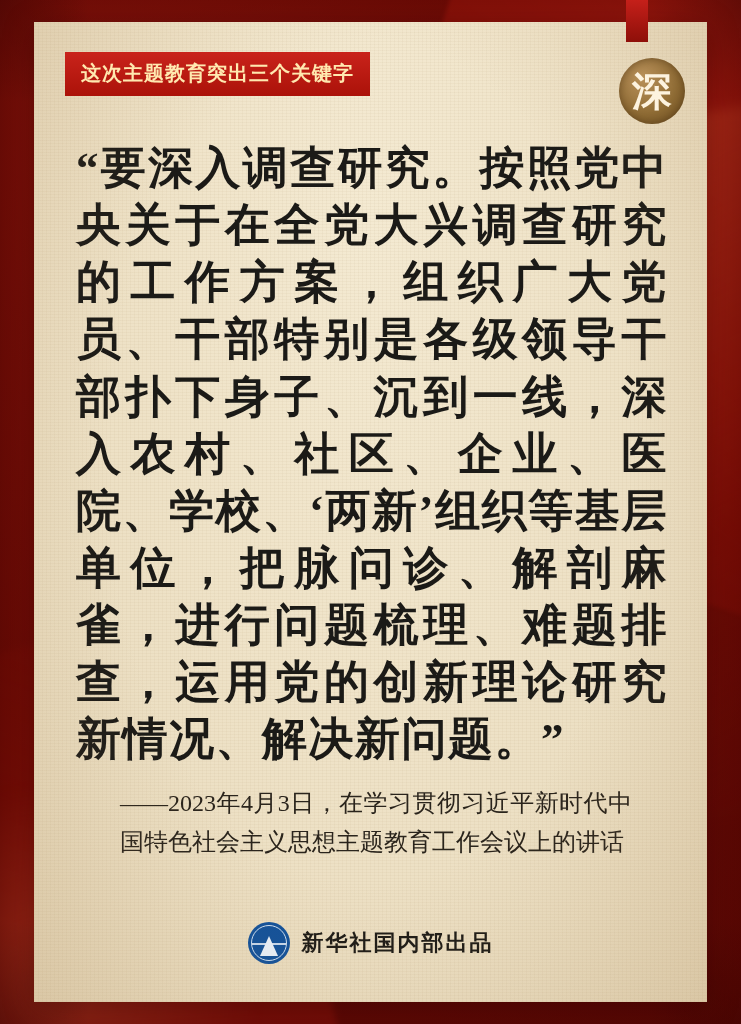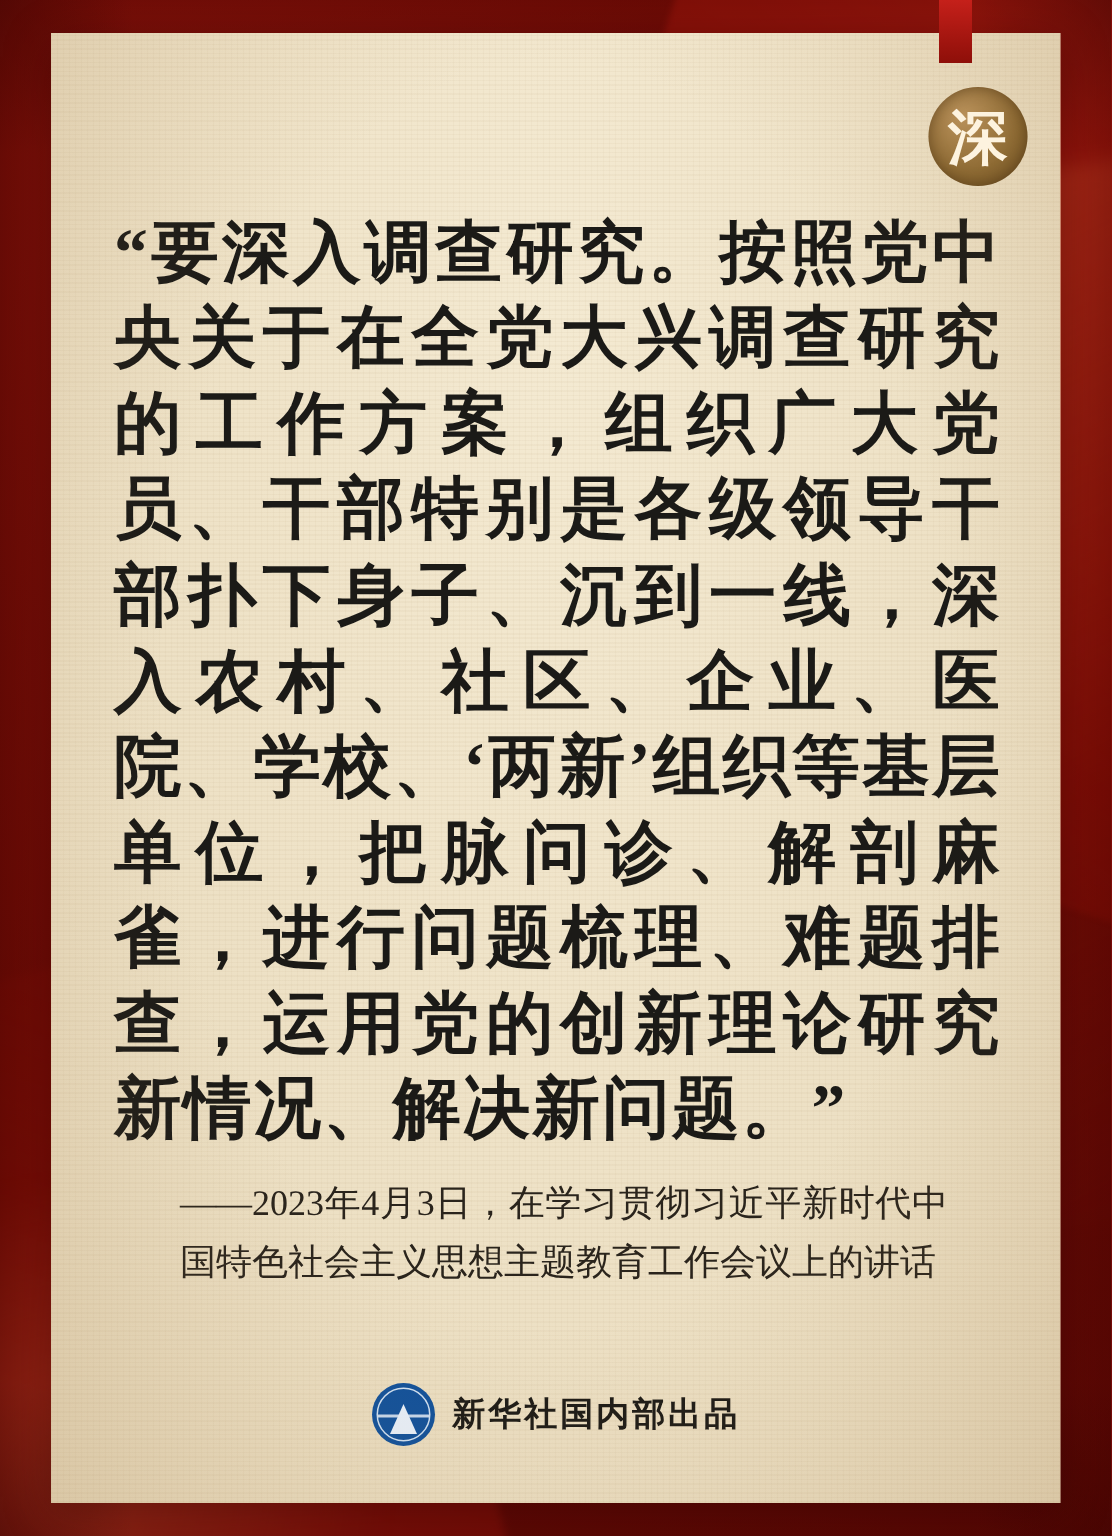--- a/index.html
+++ b/index.html
@@ -240,20 +240,21 @@
   <div class="bg-swoosh-1"></div>
   <div class="bg-swoosh-2"></div>
   <div class="bg-swoosh-3"></div>
   <div class="bg-swoosh-4"></div>
   <div class="bg-dark-edge"></div>
 
   <div class="ribbon"></div>
 
   <div class="paper">
 
+    <div class="tag">这次主题教育突出三个关键字</div>
 
     <div class="seal">深</div>
 
     <div class="quote">“要深入调查研究。按照党中央关于在全党大兴调查研究的工作方案，组织广大党员、干部特别是各级领导干部扑下身子、沉到一线，深入农村、社区、企业、医院、学校、‘两新’组织等基层单位，把脉问诊、解剖麻雀，进行问题梳理、难题排查，运用党的创新理论研究新情况、解决新问题。”</div>
 
     <div class="source">——2023年4月3日，在学习贯彻习近平新时代中国特色社会主义思想主题教育工作会议上的讲话</div>
 
     <div class="footer">
       <div class="logo">
         <div class="inner">

